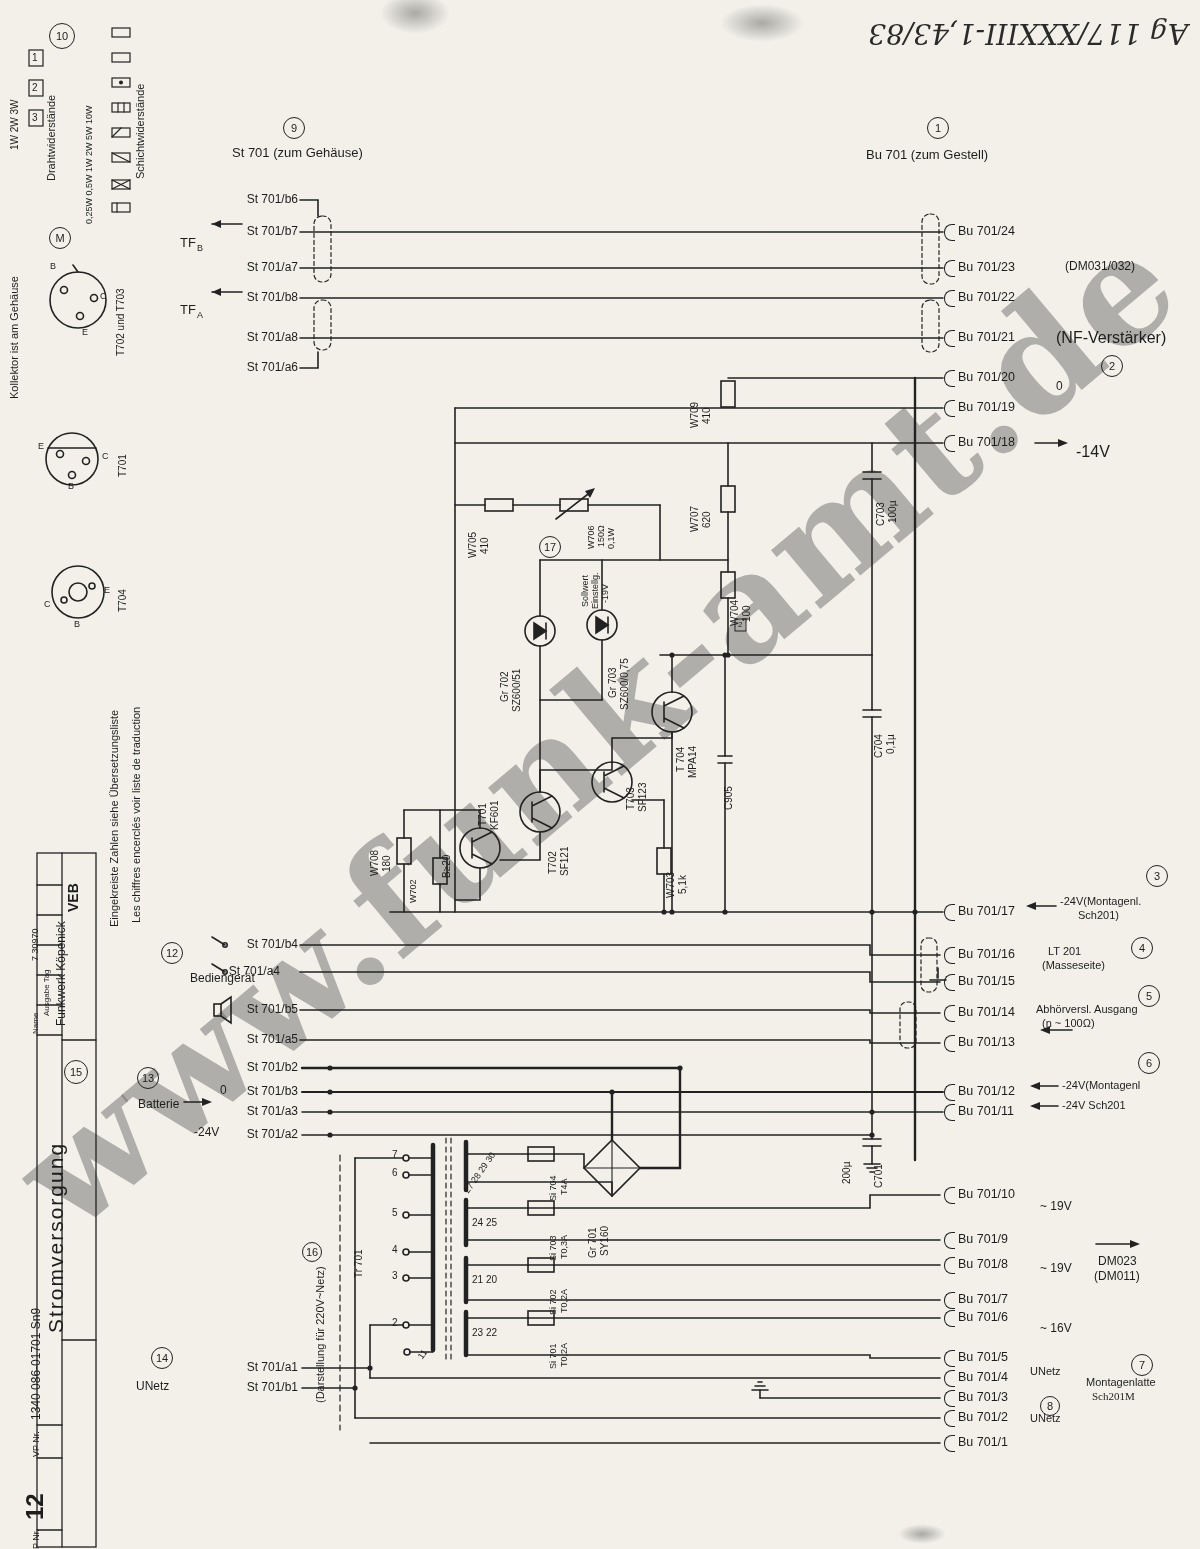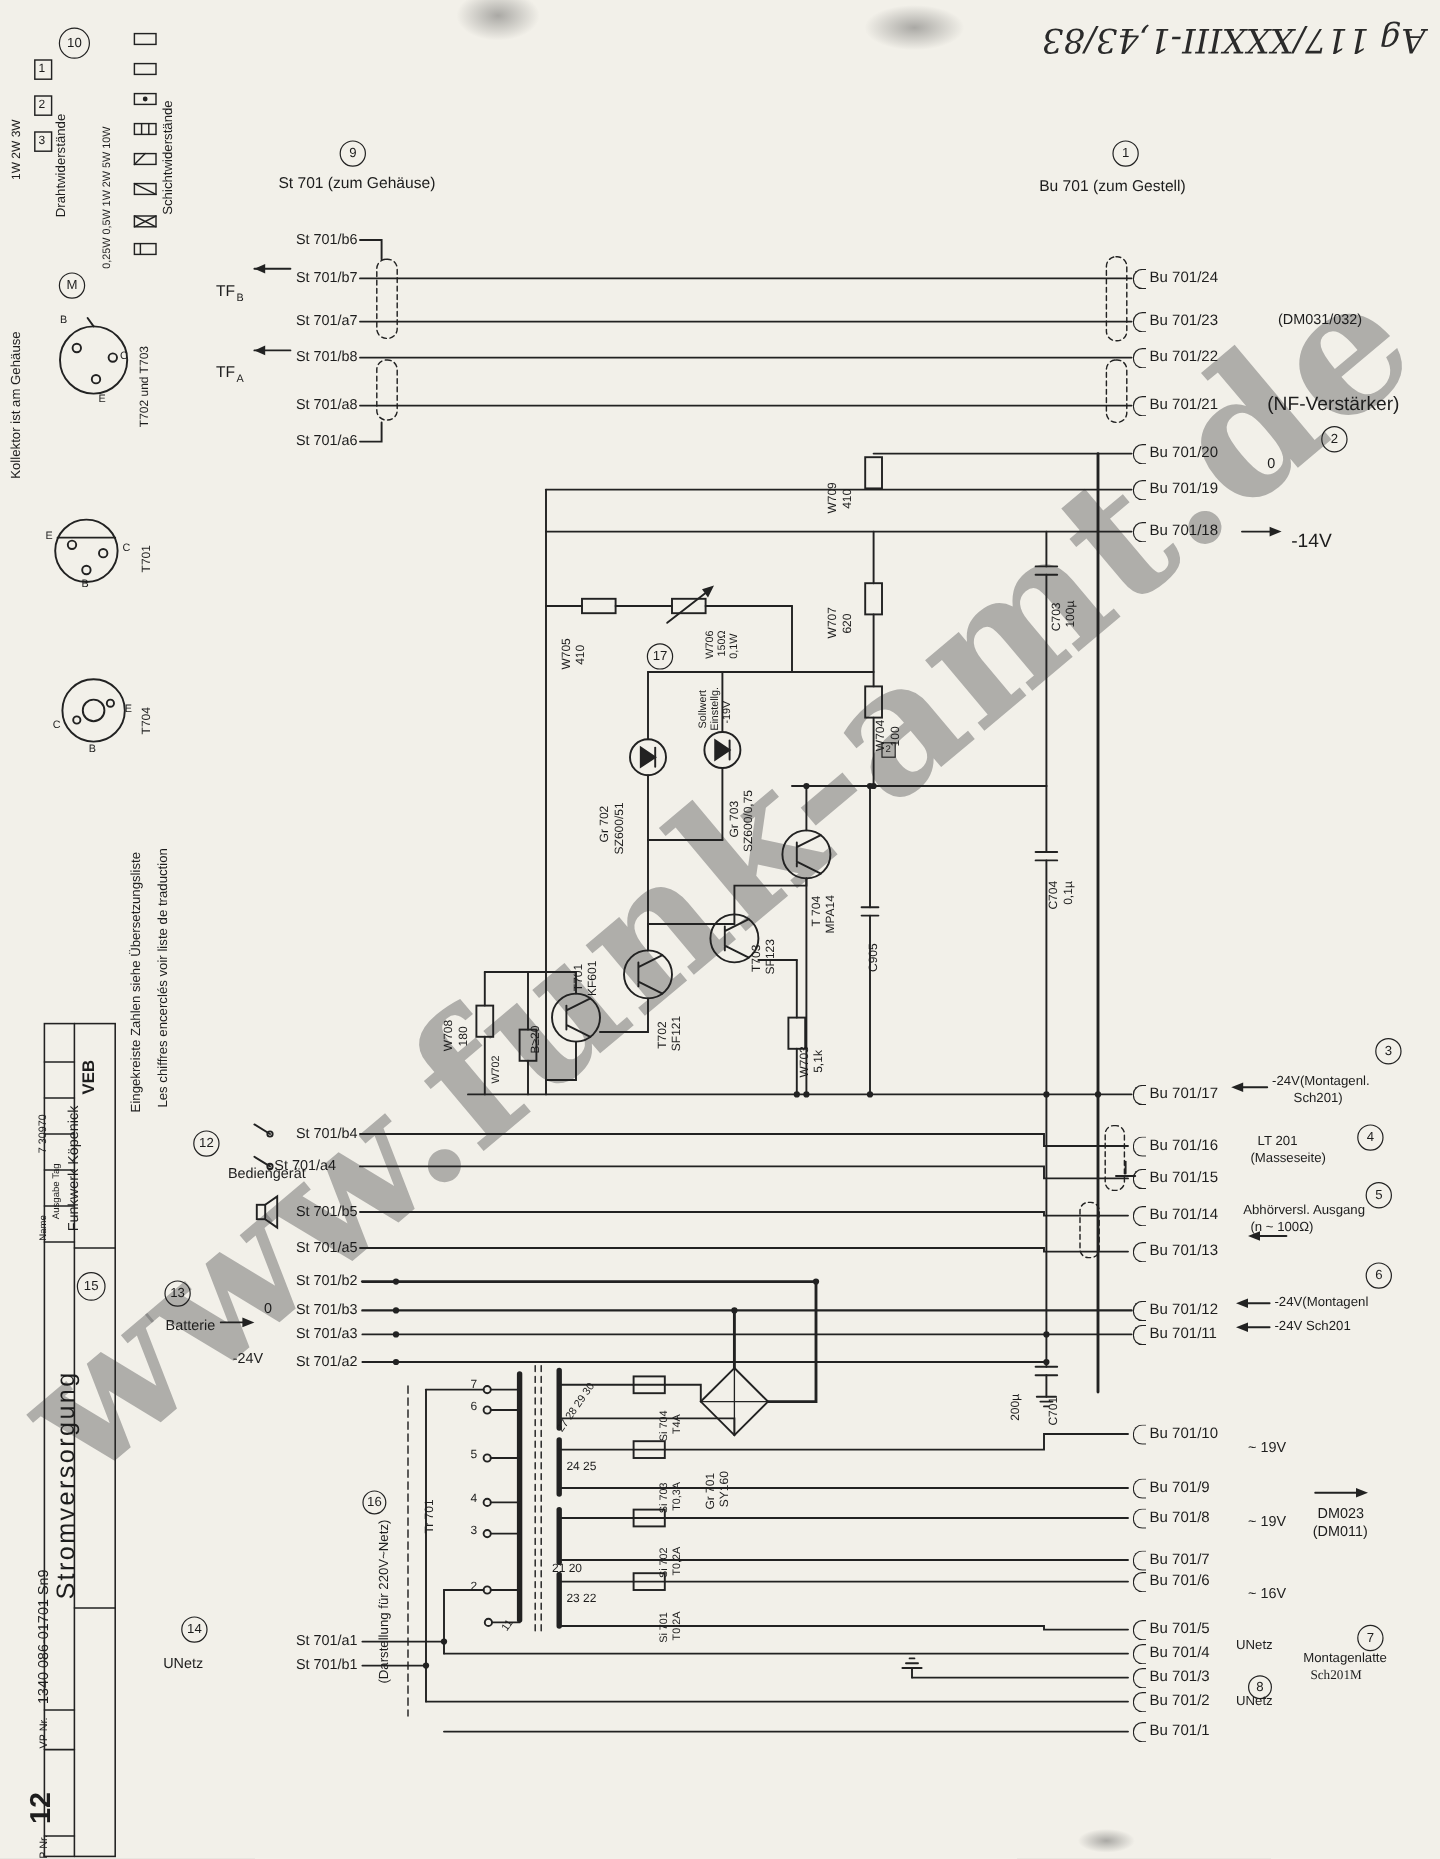--- a/index.html
+++ b/index.html
@@ -404,21 +404,21 @@
       <div class="lbl" style="left: 1062px; top: 1080px; font-size: 11px;">-24V(Montagenl</div>
       <div class="lbl" style="left: 1062px; top: 1100px; font-size: 11px;">-24V Sch201</div>
       <div class="lbl" style="left: 190px; top: 972px; font-size: 12px;">Bediengerät</div>
       <div class="lbl" style="left: 138px; top: 1098px; font-size: 12px;">Batterie</div>
       <div class="lbl" style="left: 220px; top: 1084px; font-size: 12px;">0</div>
       <div class="lbl" style="left: 194px; top: 1126px; font-size: 12px;">-24V</div>
       <div class="lbl" style="left: 884px; top: 1178px; font-size: 10px; transform: rotate(-90deg); transform-origin: 0px 100%;">C701</div>
       <div class="lbl" style="left: 852px; top: 1174px; font-size: 10px; transform: rotate(-90deg); transform-origin: 0px 100%;">200µ</div>
       <div class="lbl" style="left: 470px; top: 1186px; font-size: 9px; transform: rotate(-55deg); transform-origin: 0px 100%;">27 28 29 30</div>
       <div class="lbl" style="left: 472px; top: 1218px; font-size: 10px;">24 25</div>
-      <div class="lbl" style="left: 460px; top: 1275px; font-size: 10px; margin-top: 28px;">21 20</div>
+      <div class="lbl" style="left: 472px; top: 1275px; font-size: 10px;">21 20</div>
       <div class="lbl" style="left: 472px; top: 1328px; font-size: 10px;">23 22</div>
       <div class="lbl" style="left: 558px; top: 1192px; font-size: 9px; transform: rotate(-90deg); transform-origin: 0px 100%;">Si 704</div>
       <div class="lbl" style="left: 569px; top: 1186px; font-size: 9px; transform: rotate(-90deg); transform-origin: 0px 100%;">T4A</div>
       <div class="lbl" style="left: 558px; top: 1252px; font-size: 9px; transform: rotate(-90deg); transform-origin: 0px 100%;">Si 703</div>
       <div class="lbl" style="left: 569px; top: 1250px; font-size: 9px; transform: rotate(-90deg); transform-origin: 0px 100%;">T0,3A</div>
       <div class="lbl" style="left: 558px; top: 1306px; font-size: 9px; transform: rotate(-90deg); transform-origin: 0px 100%;">Si 702</div>
       <div class="lbl" style="left: 569px; top: 1304px; font-size: 9px; transform: rotate(-90deg); transform-origin: 0px 100%;">T0,2A</div>
       <div class="lbl" style="left: 558px; top: 1360px; font-size: 9px; transform: rotate(-90deg); transform-origin: 0px 100%;">Si 701</div>
       <div class="lbl" style="left: 569px; top: 1358px; font-size: 9px; transform: rotate(-90deg); transform-origin: 0px 100%;">T0,2A</div>
       <div class="lbl" style="left: 598px; top: 1248px; font-size: 10px; transform: rotate(-90deg); transform-origin: 0px 100%;">Gr 701</div>

